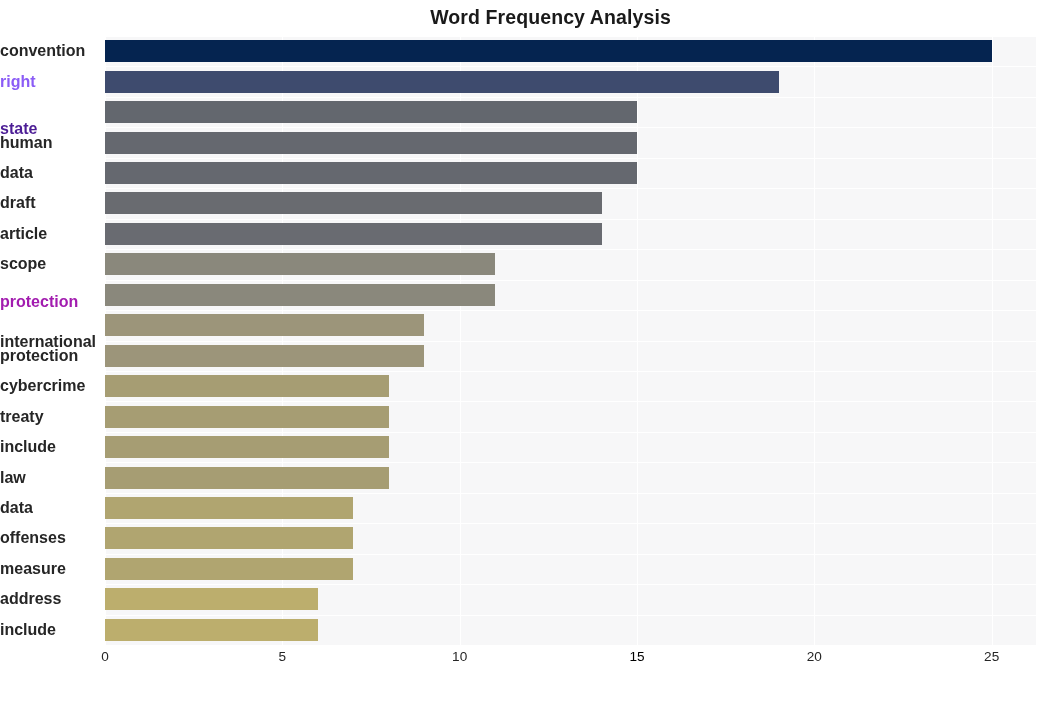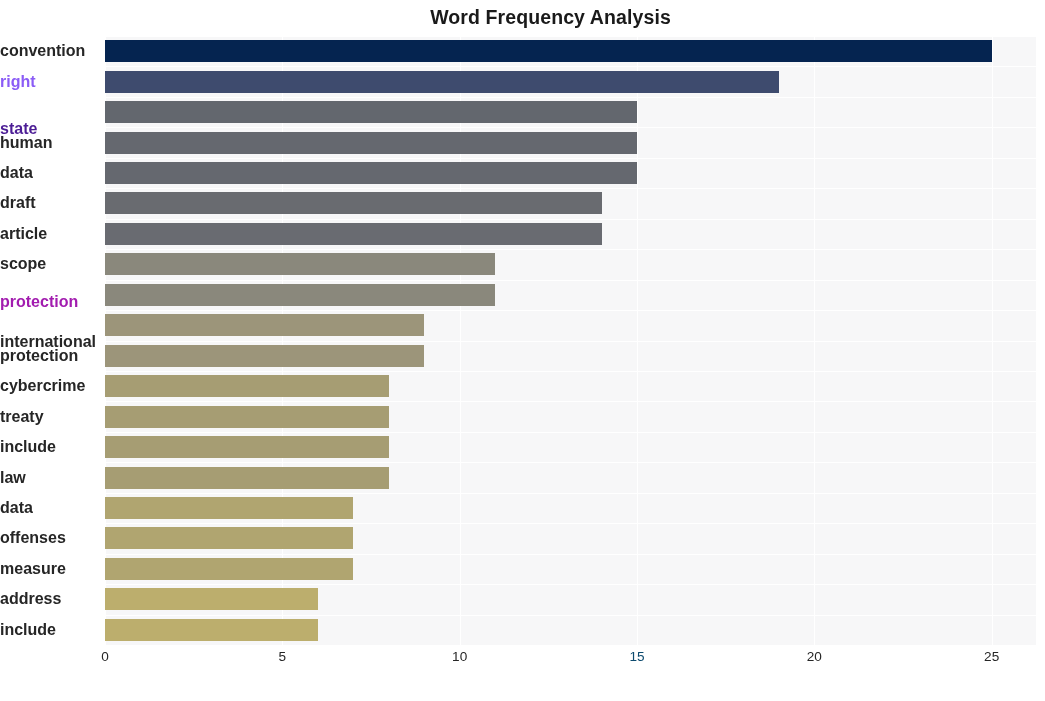--- a/index.html
+++ b/index.html
@@ -201,19 +201,19 @@
       <div class="ytick-label" style="top: 495.425px; color: rgb(38, 38, 38); padding-left: 34px;">offenses</div>
       <div class="ytick-label" style="top: 525.875px; color: rgb(38, 38, 38);">measure</div>
       <div class="ytick-label" style="top: 556.325px; color: rgb(38, 38, 38);">address</div>
       <div class="ytick-label" style="top: 586.775px; color: rgb(38, 38, 38);">include</div>
     </div>
 
   <div id="x-axis">
       <div class="xtick-label" style="left: 0px; color: rgb(38, 38, 38);">0</div>
       <div class="xtick-label" style="left: 177.333px; color: rgb(38, 38, 38);">5</div>
       <div class="xtick-label" style="left: 354.667px; color: rgb(38, 38, 38);">10</div>
-      <div class="xtick-label" style="left: 532px; color: #0c4a6e;">15</div>
+      <div class="xtick-label" style="left: 532px; color: #000000;">15</div>
       <div class="xtick-label" style="left: 709.333px; color: rgb(38, 38, 38);">20</div>
       <div class="xtick-label" style="left: 886.667px; color: rgb(38, 38, 38);">25</div>
     </div>
 
 
 </div>
 
 </body></html>

